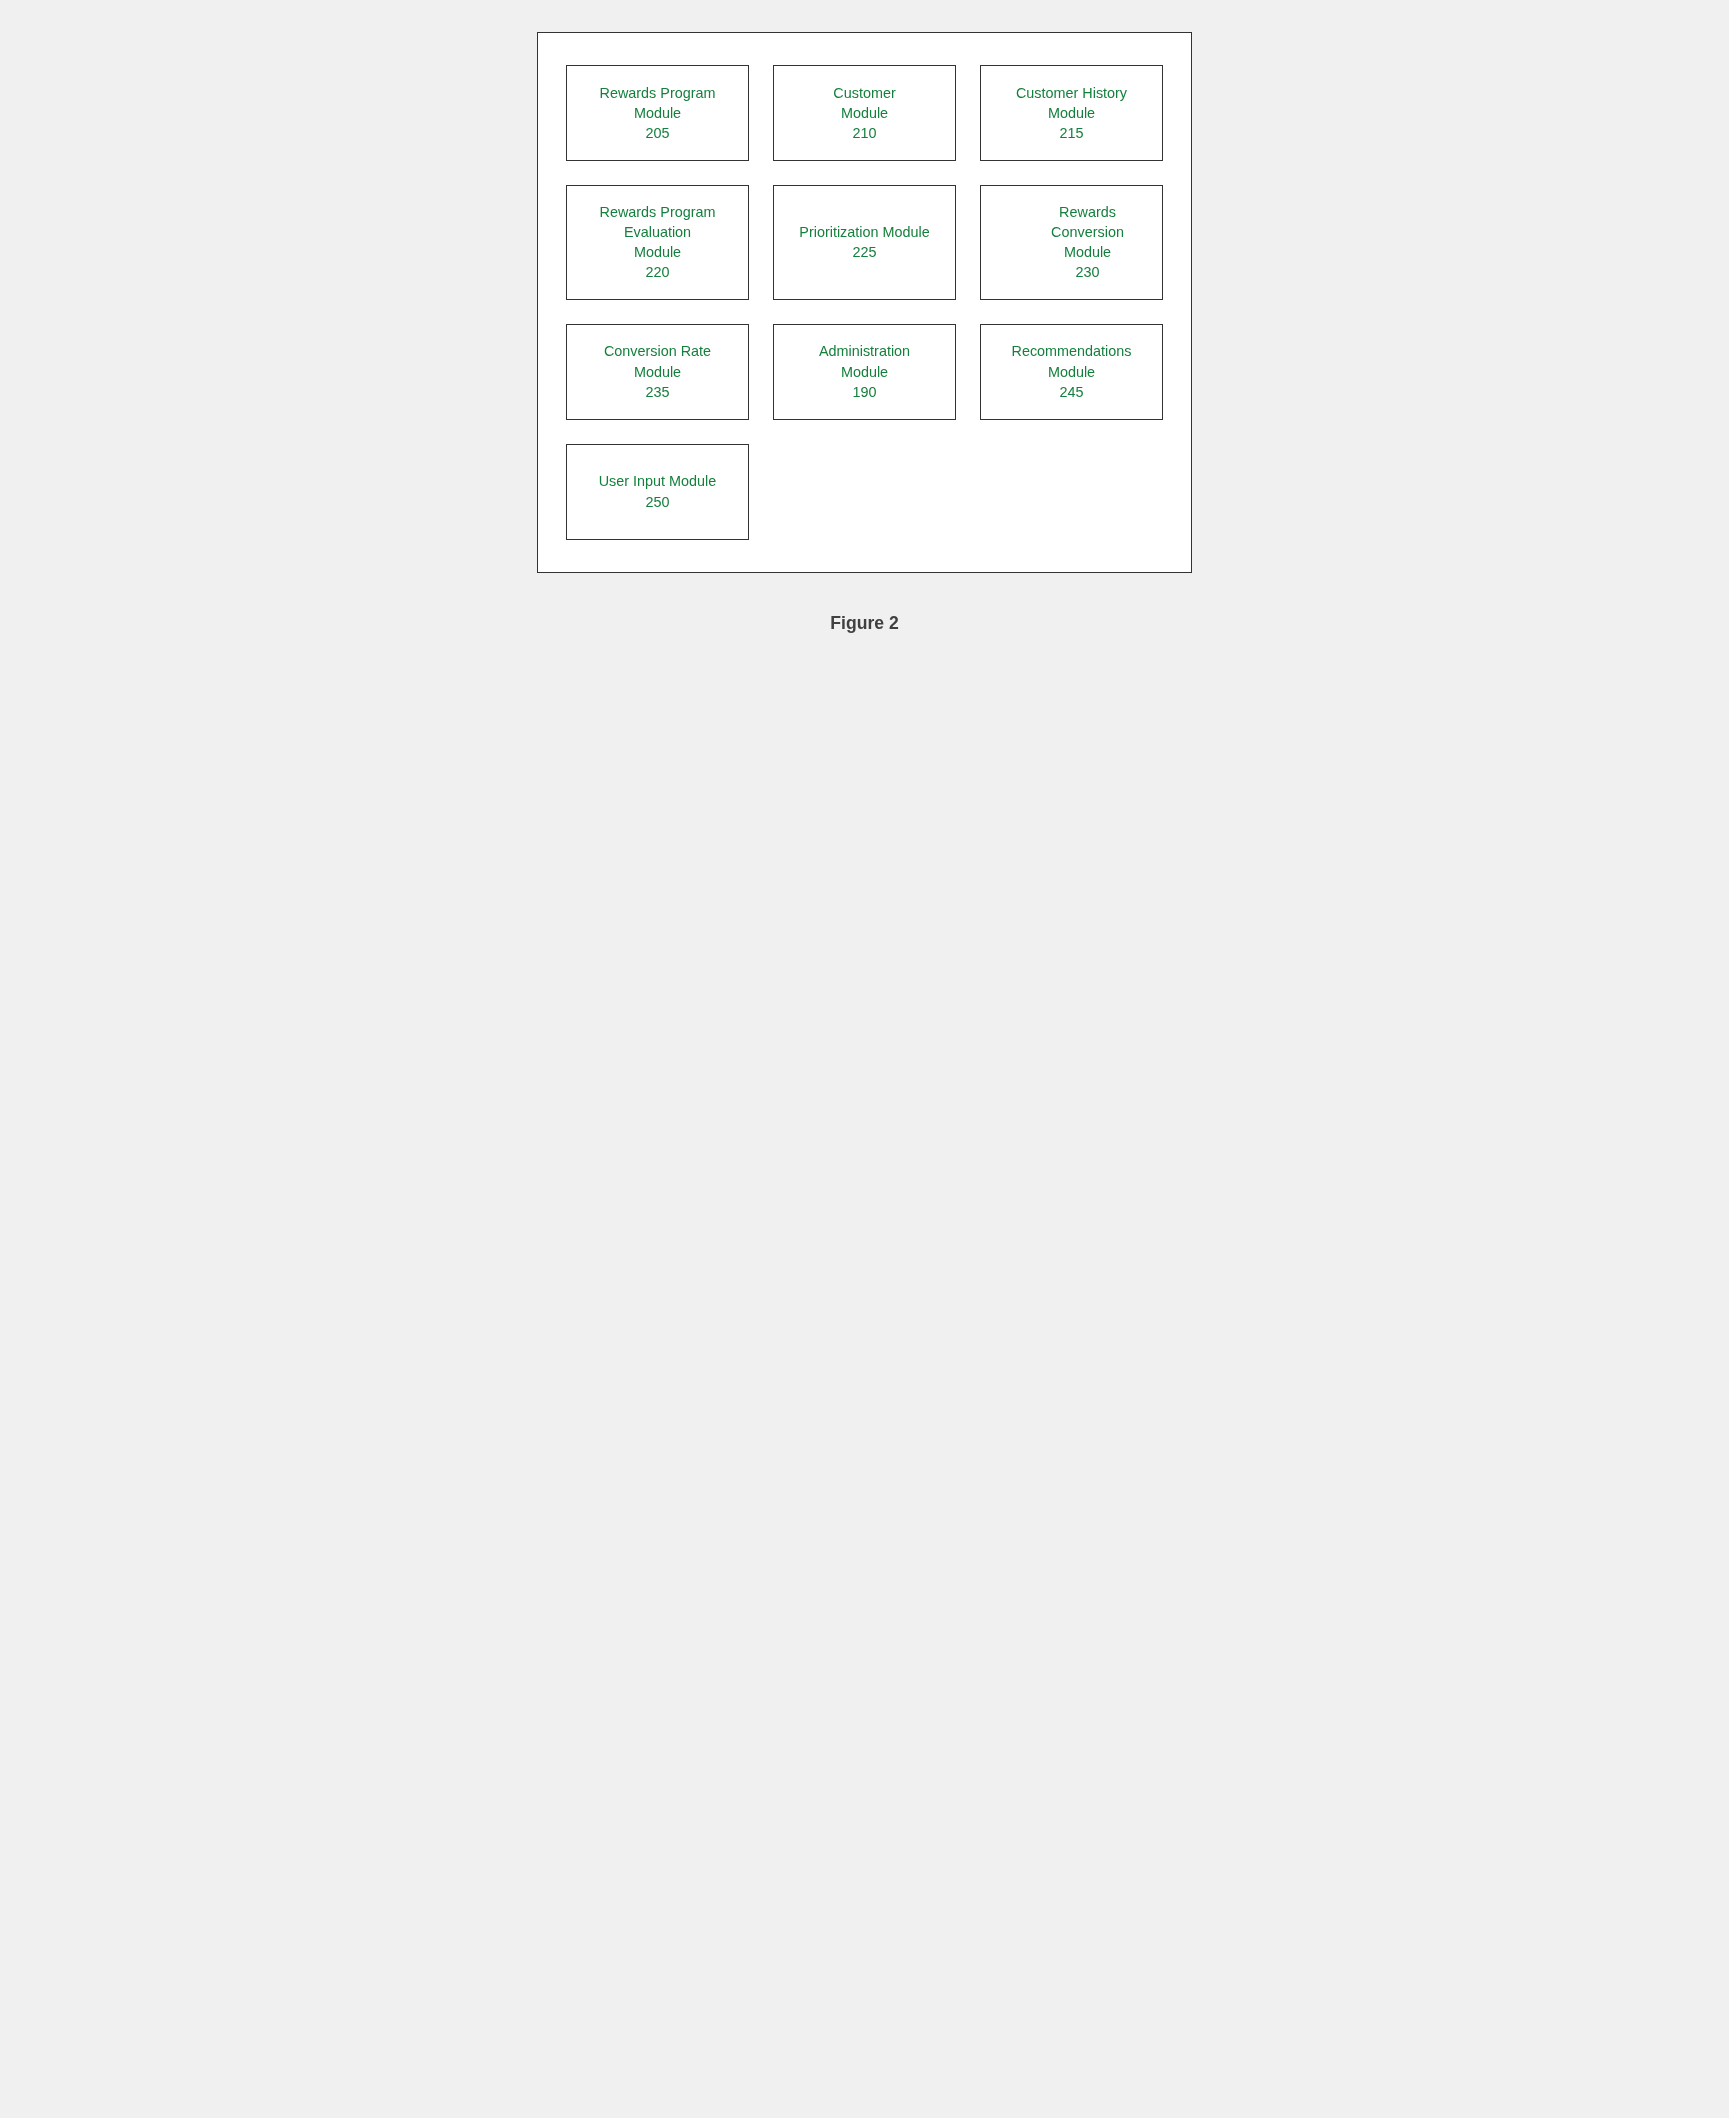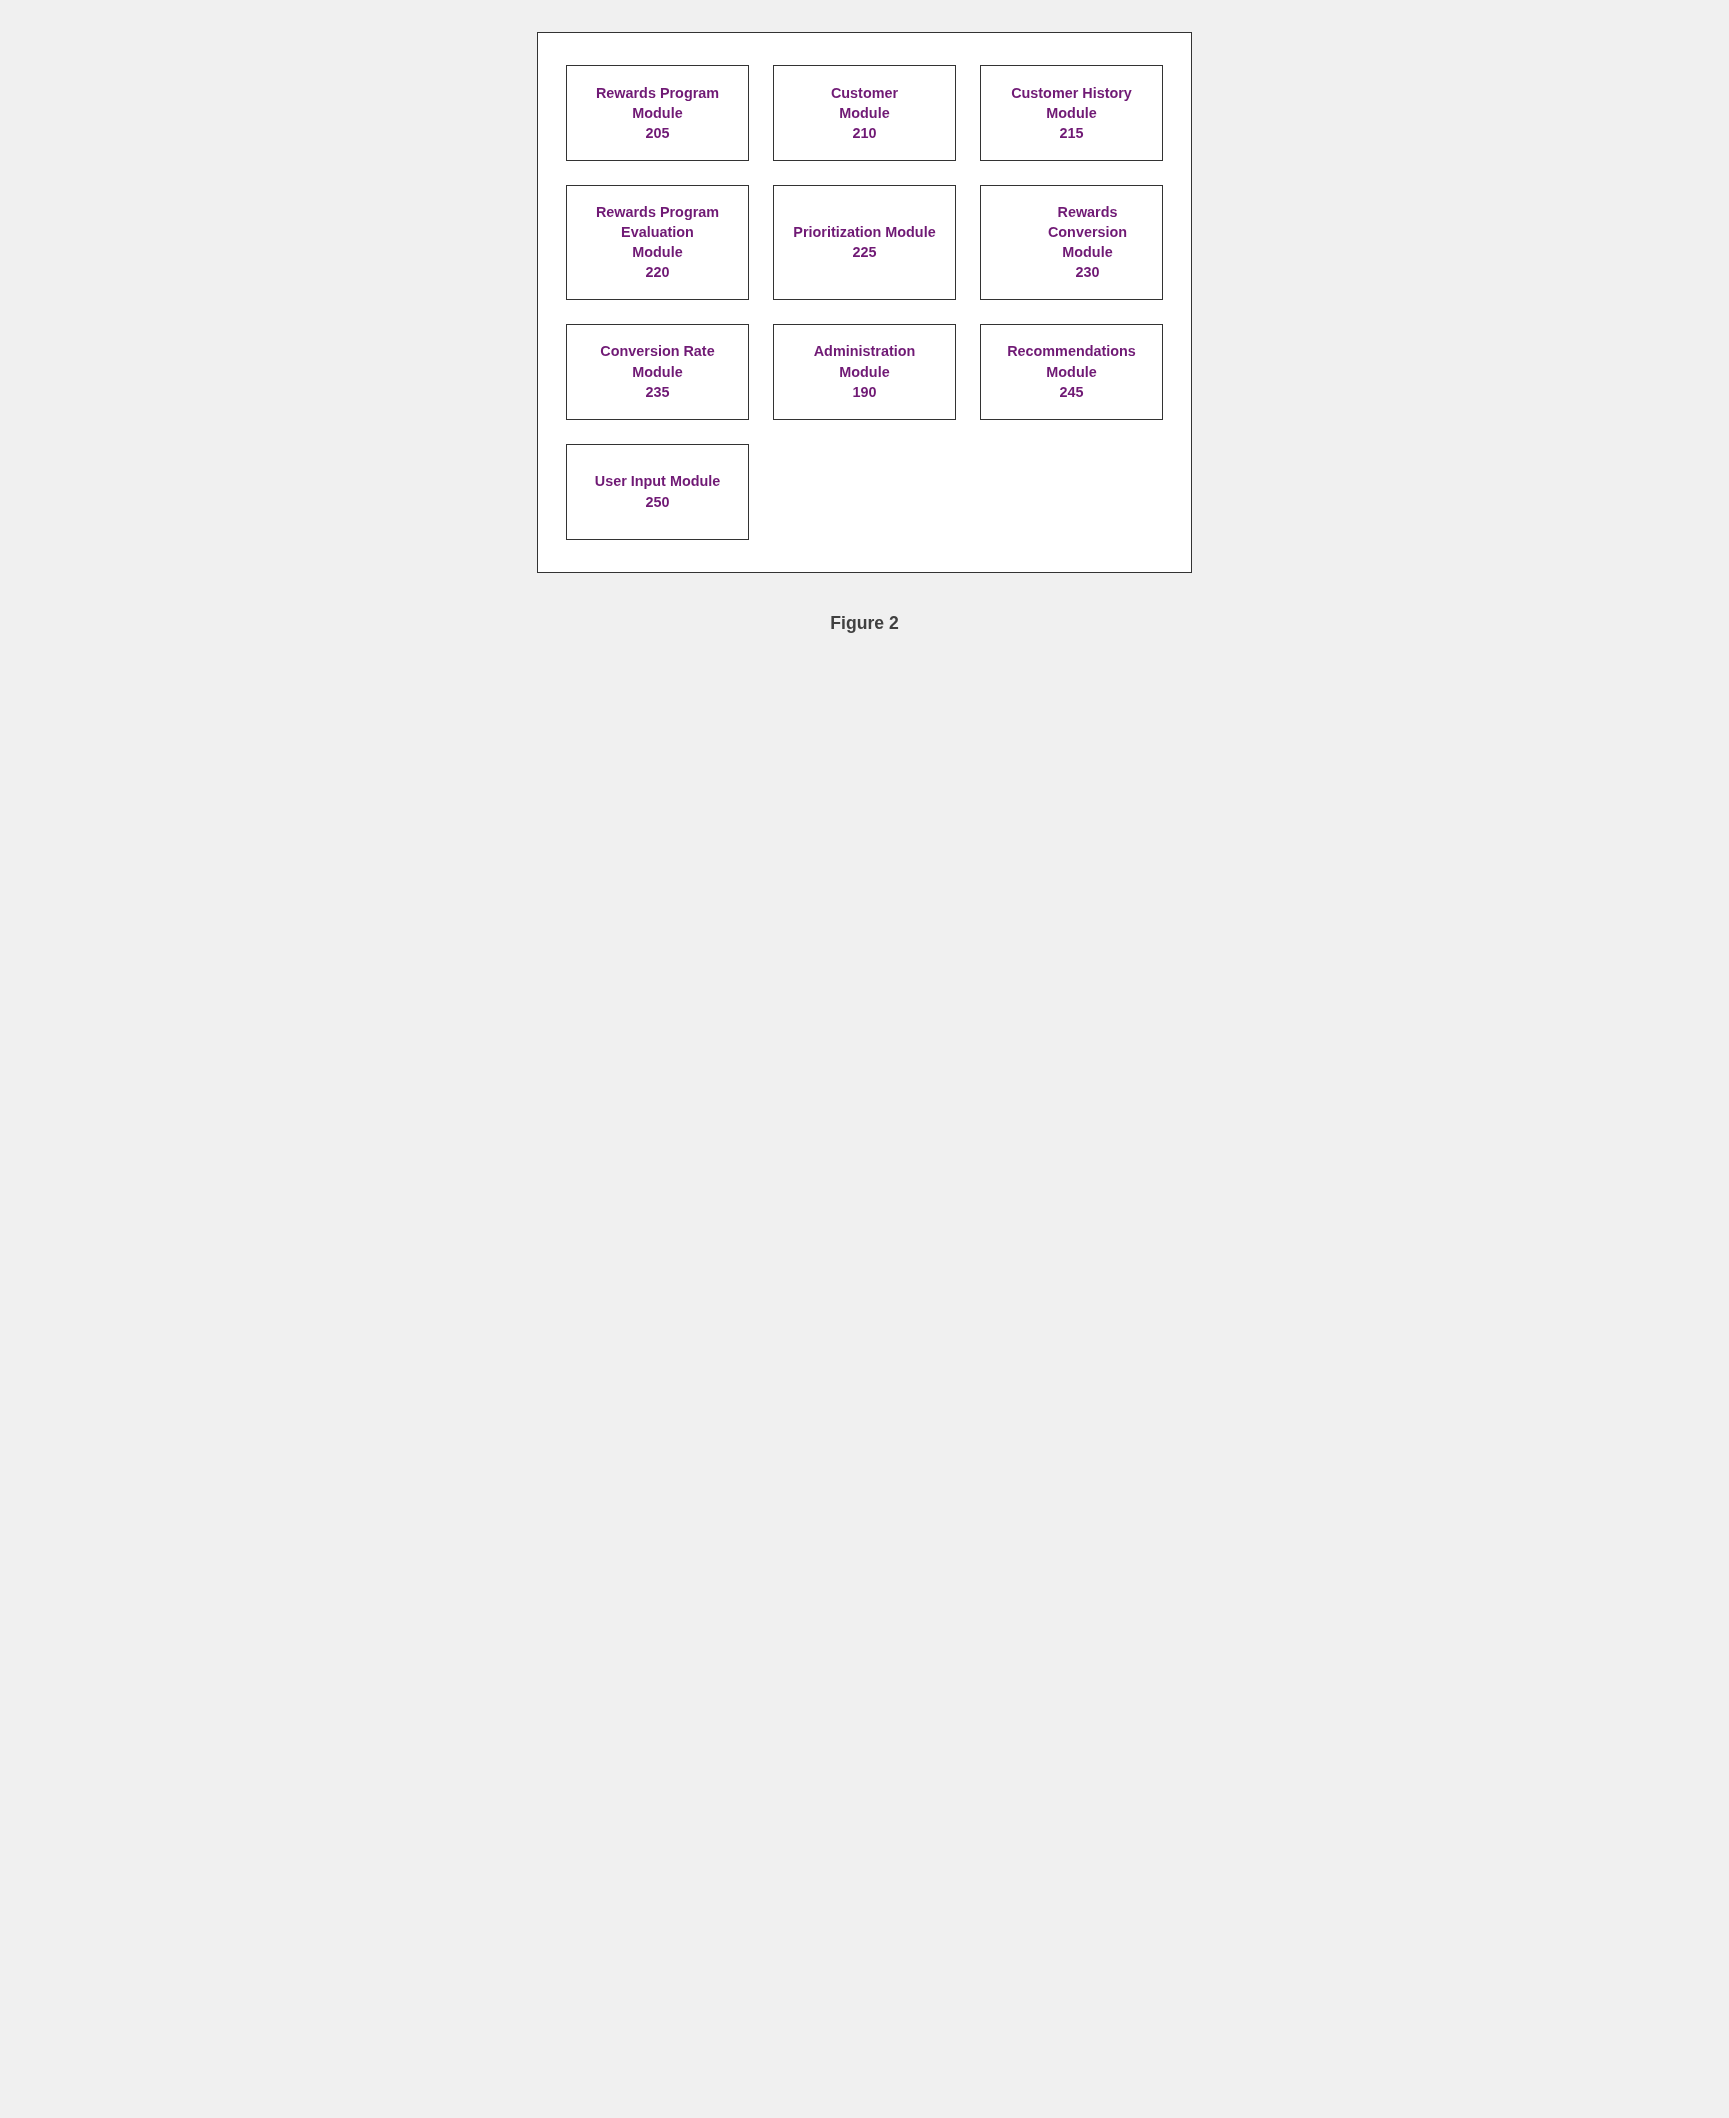--- a/index.html
+++ b/index.html
@@ -45,23 +45,23 @@
       padding: 16px 12px;
       text-align: center;
       min-height: 96px;
       display: flex;
       align-items: center;
       justify-content: center;
     }
 
     .module-box .module-label {
       font-size: 14.4px;
-      font-weight: bold;
+      font-weight: normal;
       line-height: 1.4;
-      color: #701a75;
+      color: #15803d;
     }
 
     .figure-caption {
       margin-top: 40px;
       font-size: 17.6px;
       font-weight: bold;
       color: #404040;
       text-align: center;
     }
   </style>

